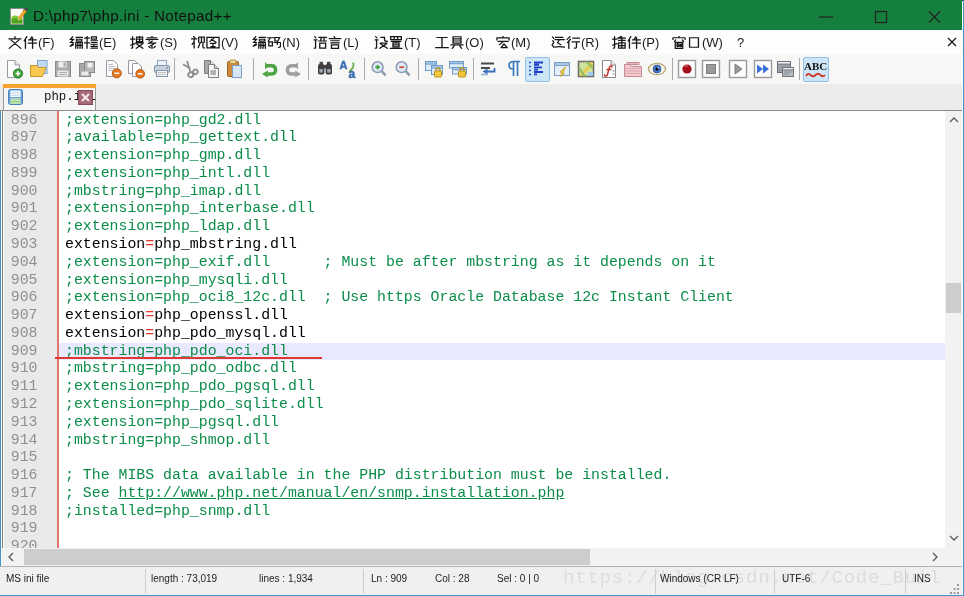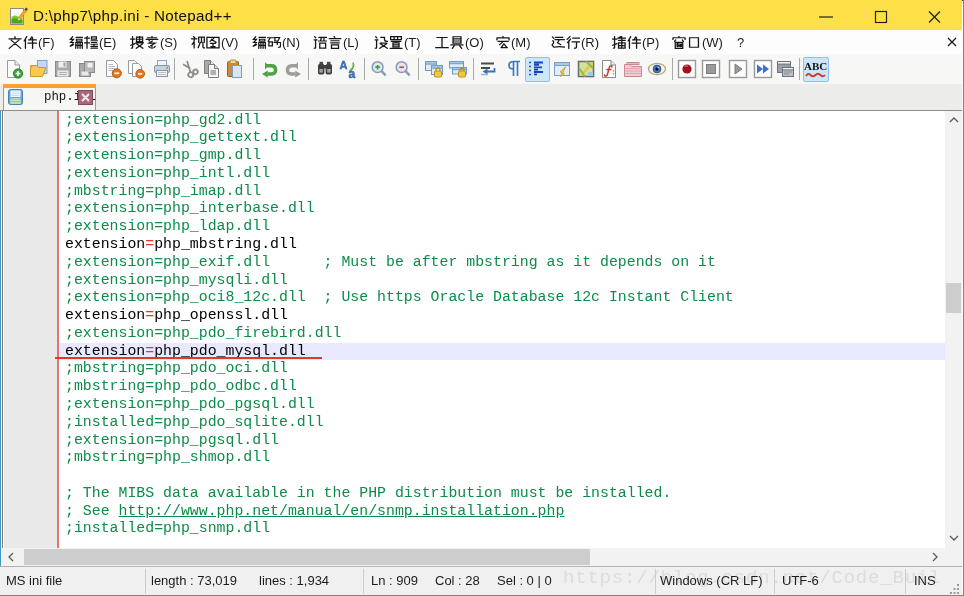--- a/index.html
+++ b/index.html
@@ -4,21 +4,21 @@
 <style>
   html,body{margin:0;padding:0;}
   body{width:964px;height:596px;position:relative;overflow:hidden;
        font-family:"Liberation Sans",sans-serif;background:#fdfdfd;}
   .abs{position:absolute;}
   #win{position:absolute;left:0;top:0;width:964px;height:596px;
        border-top:1px solid #16436e;border-left:1px solid #4495c5;
        border-right:1px solid #4495c5;border-bottom:1px solid #4495c5;
        box-sizing:border-box;}
   
-  #titlebar{position:absolute;left:0;top:0;width:962px;height:30px;background:#fde047;}
+  #titlebar{position:absolute;left:0;top:0;width:962px;height:30px;background:#15803d;}
   #title-text{position:absolute;left:33px;top:7px;font-size:15.2px;color:#101010;letter-spacing:0.3px;}
   .winbtn{position:absolute;top:0;width:46px;height:30px;color:#111;}
   
   #menubar{position:absolute;left:0;top:30px;width:962px;height:24px;background:#fdfdfd;}
   .mi{position:absolute;top:4px;height:17px;display:flex;align-items:center;font-size:13px;color:#1a1a1a;}
   .mi svg{display:block;margin-right:1px;}
   .cjk{stroke:#161616;stroke-width:1.12;fill:none;stroke-linecap:round;}
   
   #toolbar{position:absolute;left:0;top:54px;width:962px;height:30px;background:#f7f7f5;}
   .tbi{position:absolute;top:5px;width:20px;height:20px;}
@@ -42,21 +42,21 @@
   .r{color:#e3362a;}
   #redul{position:absolute;left:52px;top:245.5px;width:267px;height:2.6px;background:#e0382e;}
   
   #vscroll{position:absolute;left:945px;top:111px;width:17px;height:437px;background:#f2f2f2;}
   #vthumb{position:absolute;left:1px;top:172px;width:15px;height:30px;background:#cdcdcd;}
   #hscroll{position:absolute;left:2px;top:548px;width:943px;height:18px;background:#f2f2f2;}
   #hthumb{position:absolute;left:22px;top:1px;width:566px;height:16px;background:#cdcdcd;}
   #corner{position:absolute;left:945px;top:548px;width:17px;height:18px;background:#f2f2f2;}
   
   #statusbar{position:absolute;left:0px;top:566px;width:962px;height:29px;background:#f0f0f0;border-top:1px solid #b2b2b2;box-sizing:border-box;}
-  .st{position:absolute;top:6px;font-size:13px;color:#1c1c1c;white-space:pre;}
+  .st{position:absolute;top:6px;font-size:10px;color:#1c1c1c;white-space:pre;}
   .ssep{position:absolute;top:2px;width:1px;height:25px;background:#cdcdcd;}
   #wmark{position:absolute;left:563px;top:0px;font-family:"Liberation Mono",monospace;
          font-size:19px;color:rgba(181,181,181,0.33);letter-spacing:0.8px;}
 </style>
 </head>
 <body>
 <div id="win"></div>
 <div id="titlebar">
   <svg class="abs" style="left:10px;top:6px" width="19" height="20" viewBox="0 0 19 20">
     <rect x="0.5" y="2.5" width="13" height="16" fill="#fbfbf6" stroke="#8a8a8a"></rect>
@@ -398,39 +398,63 @@
   </svg>
   <div class="abs" style="left:44px;top:6px;font-family:'Liberation Mono',monospace;font-size:12.4px;color:#141414;">php.ini</div>
   <svg class="abs" style="left:78px;top:6px" width="15" height="15" viewBox="0 0 15 15">
     <rect x="0.5" y="0.5" width="14" height="14" fill="#a5697a" stroke="#8a4a5c"></rect>
     <path d="M4,4 L11,11 M11,4 L4,11" stroke="#f4e8ea" stroke-width="2.1"></path>
   </svg>
 </div>
 <div id="editor">
   <div id="gutter"></div>
   <div id="curline"></div>
+  <div id="lnums">896
+897
+898
+899
+900
+901
+902
+903
+904
+905
+906
+907
+908
+909
+910
+911
+912
+913
+914
+915
+916
+917
+918
+919
+920</div>
   <div id="redline"></div>
   <div id="code"><span class="g">;extension=php_gd2.dll</span>
-<span class="g">;extension=php_gettext.dll</span>
+<span class="g">;available=php_gettext.dll</span>
 <span class="g">;extension=php_gmp.dll</span>
 <span class="g">;extension=php_intl.dll</span>
 <span class="g">;mbstring=php_imap.dll</span>
 <span class="g">;extension=php_interbase.dll</span>
 <span class="g">;extension=php_ldap.dll</span>
 extension<span class="r">=</span>php_mbstring.dll
 <span class="g">;extension=php_exif.dll      ; Must be after mbstring as it depends on it</span>
 <span class="g">;extension=php_mysqli.dll</span>
 <span class="g">;extension=php_oci8_12c.dll  ; Use https Oracle Database 12c Instant Client</span>
 extension<span class="r">=</span>php_openssl.dll
-<span class="g">;extension=php_pdo_firebird.dll</span>
 extension<span class="r">=</span>php_pdo_mysql.dll
 <span class="g">;mbstring=php_pdo_oci.dll</span>
 <span class="g">;mbstring=php_pdo_odbc.dll</span>
 <span class="g">;extension=php_pdo_pgsql.dll</span>
-<span class="g">;installed=php_pdo_sqlite.dll</span>
+<span class="g">;extension=php_pdo_sqlite.dll</span>
 <span class="g">;extension=php_pgsql.dll</span>
 <span class="g">;mbstring=php_shmop.dll</span>
 
 <span class="g">; The MIBS data available in the PHP distribution must be installed.</span>
 <span class="g">; See <u>http://www.php.net/manual/en/snmp.installation.php</u></span>
 <span class="g">;installed=php_snmp.dll</span></div>
   <div id="redul"></div>
 </div>
 <div id="vscroll">
   <svg class="abs" style="left:4px;top:6px" width="10" height="6">

